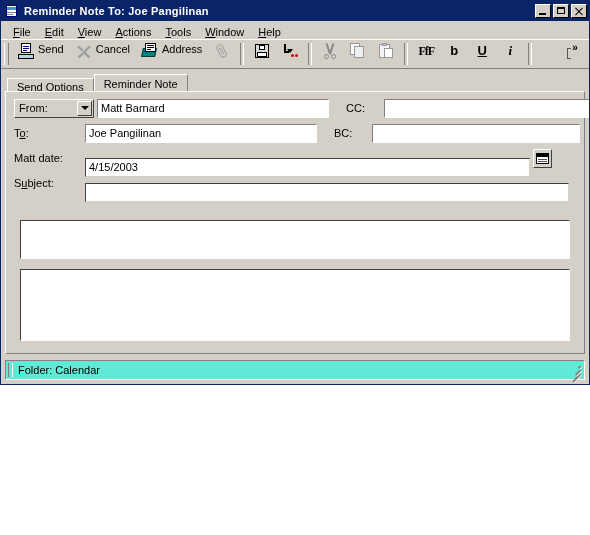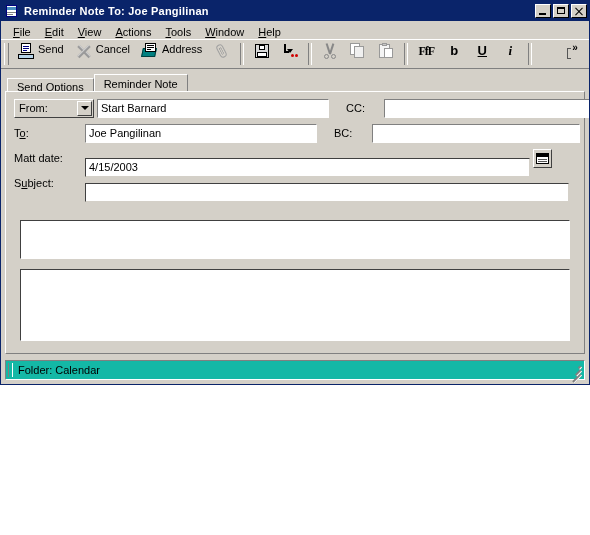--- a/index.html
+++ b/index.html
@@ -536,21 +536,21 @@
     border-color: #404040 #ffffff #ffffff #404040;
     box-sizing: border-box;
     cursor: text;
   }
 
   
   .statusbar {
     position: absolute;
     left: 4px; right: 4px; bottom: 4px;
     height: 20px;
-    background: #14b8a6;
+    background: #5eead4;
     border: 1px solid;
     border-color: #808080 #ffffff #ffffff #808080;
     box-sizing: border-box;
     display: flex;
     align-items: center;
   }
   .status-grip {
     width: 3px; height: 14px;
     border-left: 1px solid #808080;
     border-right: 1px solid #ffffff;
@@ -732,21 +732,21 @@
 
     <div class="form-area">
 
       <div class="row">
         <div class="combo">
           <span>From:</span>
           <span class="arrow-btn">
               <span class="tri"></span>
             </span>
         </div>
-        <div class="txt left-input">Start Barnard</div>
+        <div class="txt left-input">Matt Barnard</div>
         <div class="right-lbl">CC:</div>
         <div class="txt right-input"></div>
       </div>
 
       <div class="row">
         <div class="lbl-cell">T<u>o</u>:</div>
         <div class="txt left-input">Joe Pangilinan</div>
         <div class="right-lbl">BC:</div>
         <div class="txt right-input"></div>
       </div>

